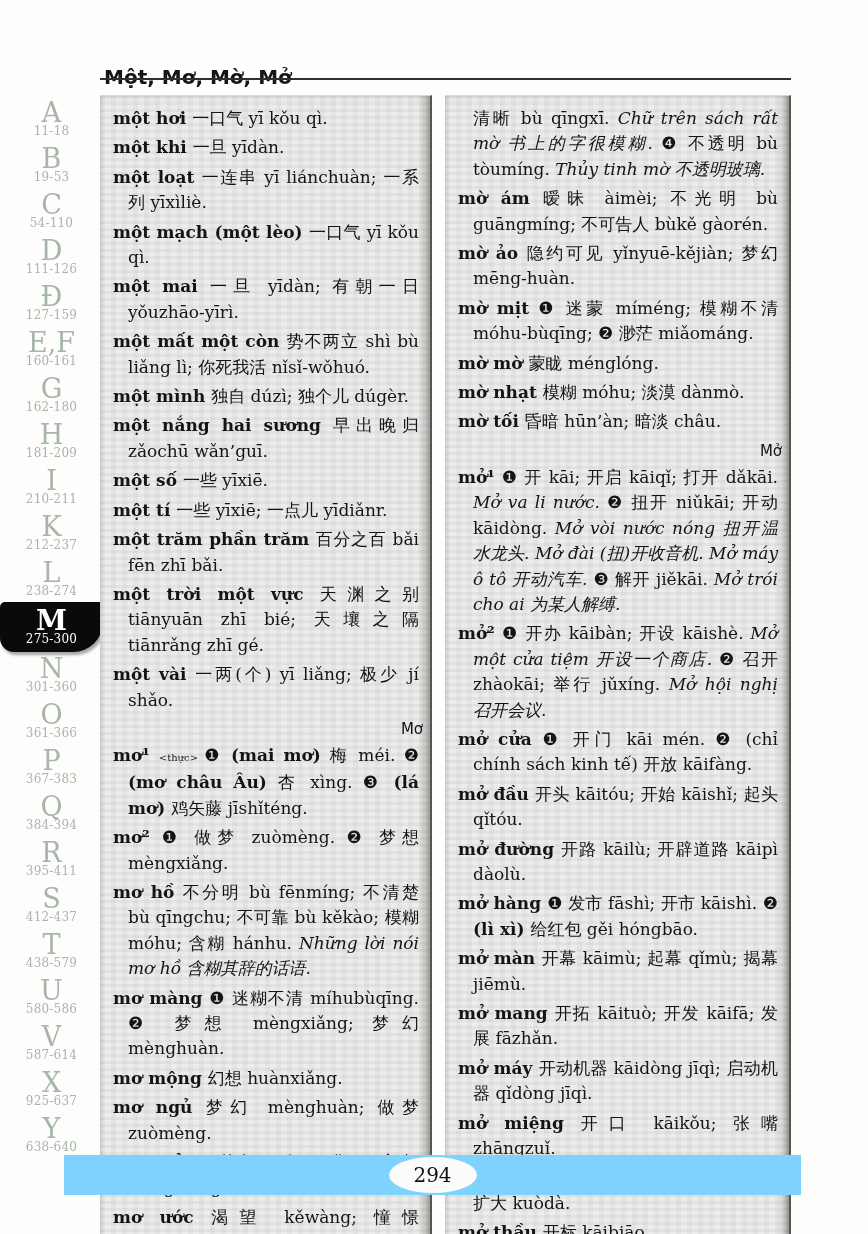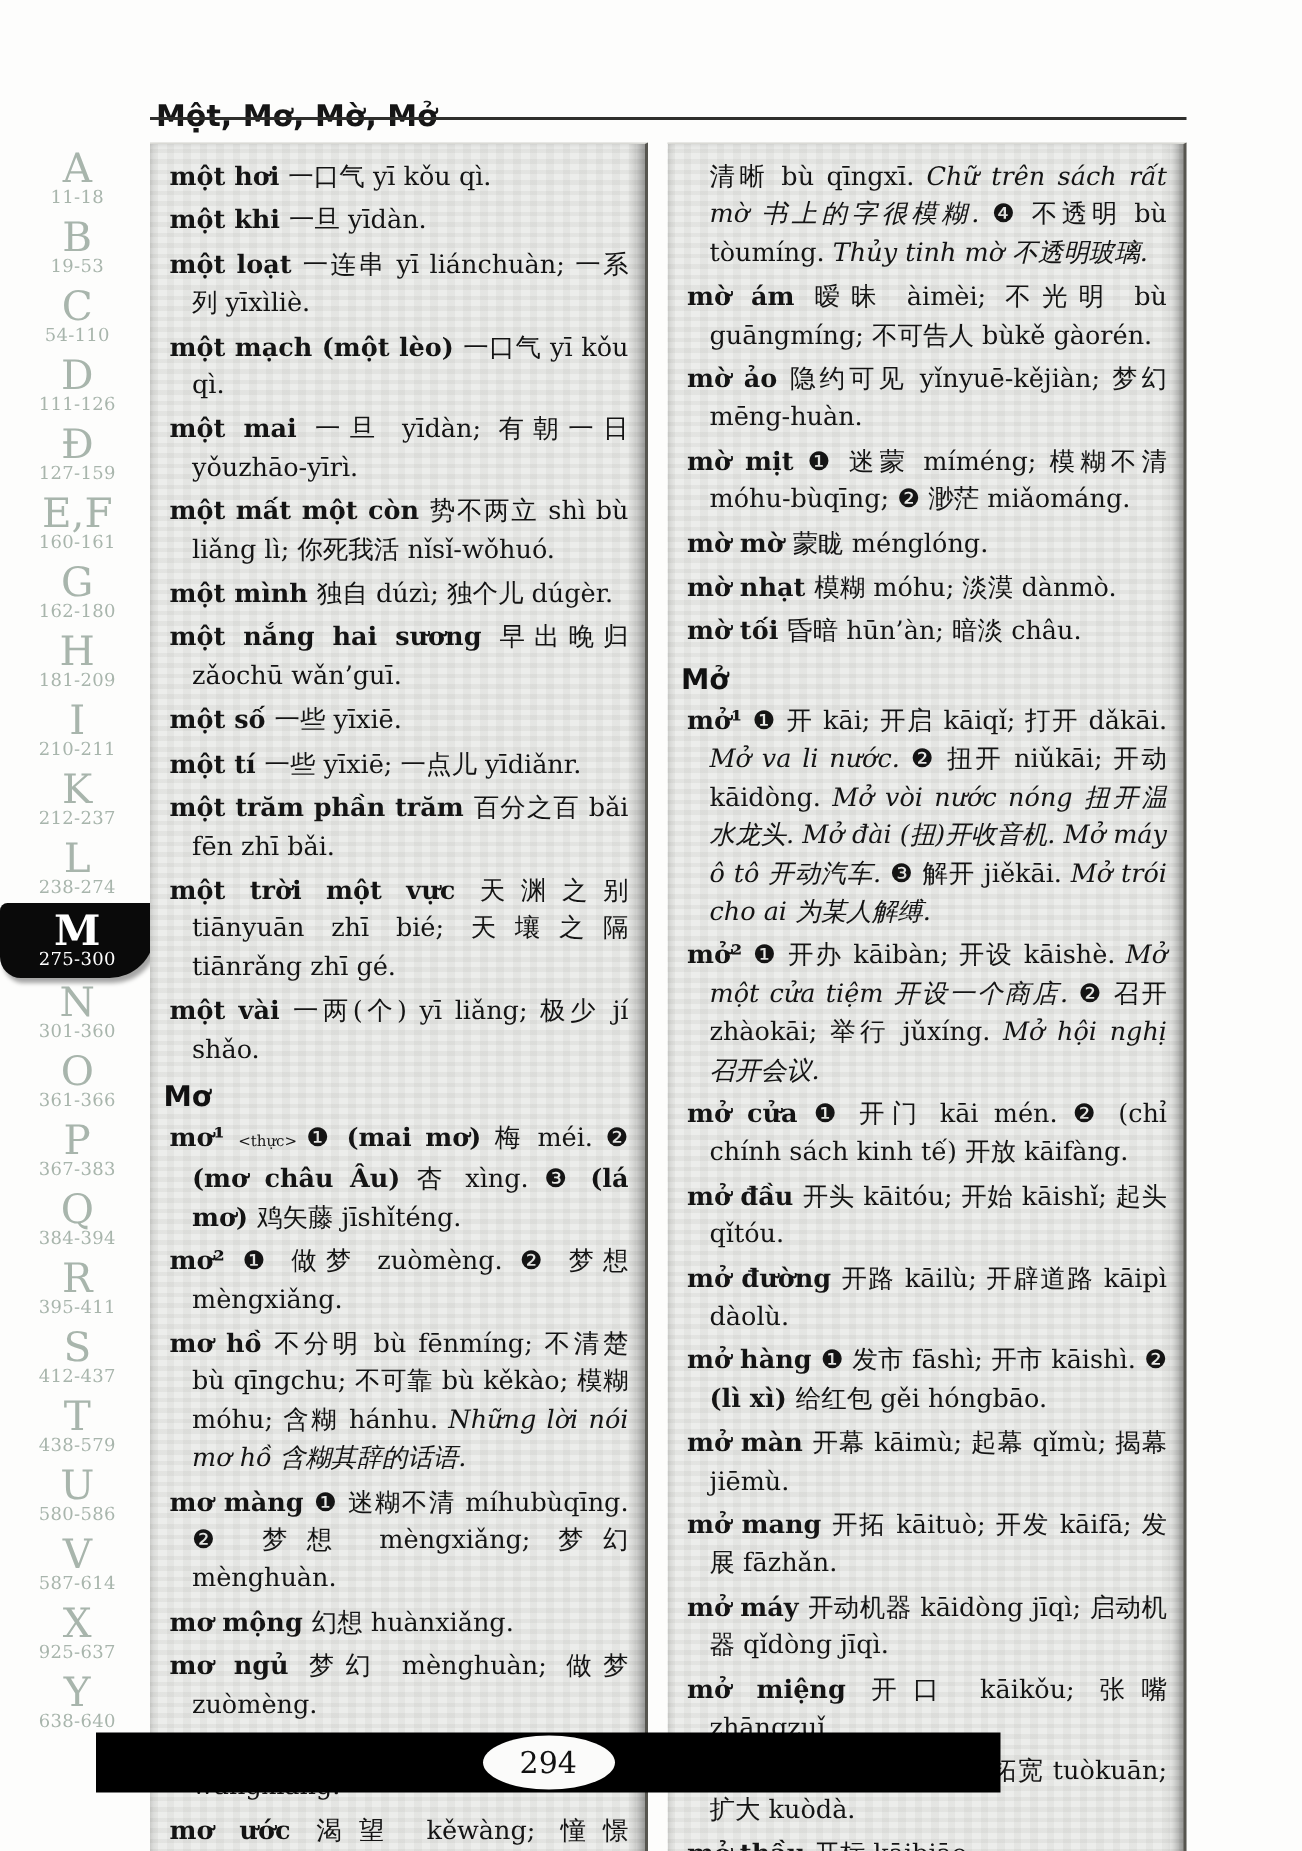--- a/index.html
+++ b/index.html
@@ -33,25 +33,25 @@
        padding:6px 7px 10px 9px;box-sizing:border-box;min-height:1053px;}
   .col-left{width:332px;}
   .col-right{width:346px;}
 
   .entry{margin:4px;padding-left:15px;text-indent:-15px;font-size:17px;line-height:25.4px;
          color:#141414;text-align:justify;}
   .entry.cont{text-indent:0;}
   .seg-b{font-weight:bold;}
   .seg-i{font-style:italic;}
   .seg-s{font-size:10px;}
-  .sec-heading{font-family:"DejaVu Sans","Liberation Sans",sans-serif;font-weight:bold;font-size:19px;
-               text-align:left;color:#111;margin:7px 0 5px;}
-
-  
-  .footer-bar{position:absolute;left:64px;top:1155px;width:603px;height:40px;background:#000000;}
+  .sec-heading{font-family:"DejaVu Sans","Liberation Sans",sans-serif;font-weight:normal;font-size:15px;
+               text-align:right;color:#111;margin:7px 0 5px;}
+
+  
+  .footer-bar{position:absolute;left:64px;top:1155px;width:737px;height:40px;background:#7dd3fc;}
   .page-oval{position:absolute;left:50%;top:2px;transform:translateX(-50%);width:88px;height:36px;
              background:#fbfbfa;border-radius:50%;display:flex;align-items:center;justify-content:center;
              font-size:20px;color:#111;font-family:"DejaVu Serif",serif;}
 </style>
 </head>
 <body>
 
 <div class="page">
 
   <div class="hdr-title">Một, Mơ, Mờ, Mở</div>

